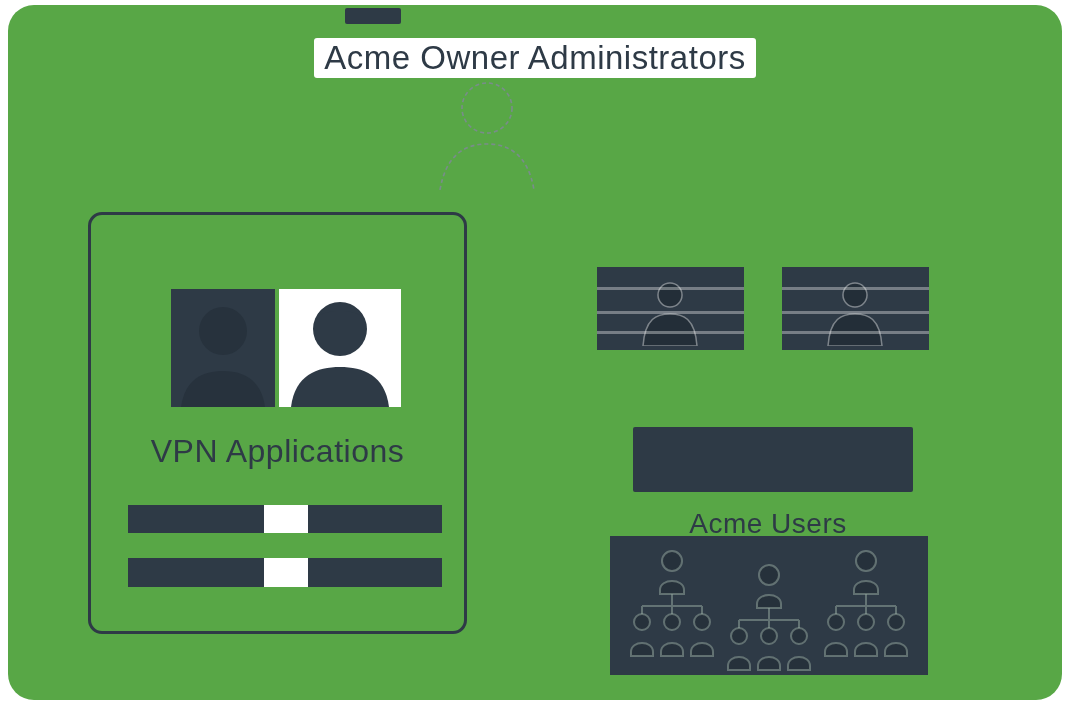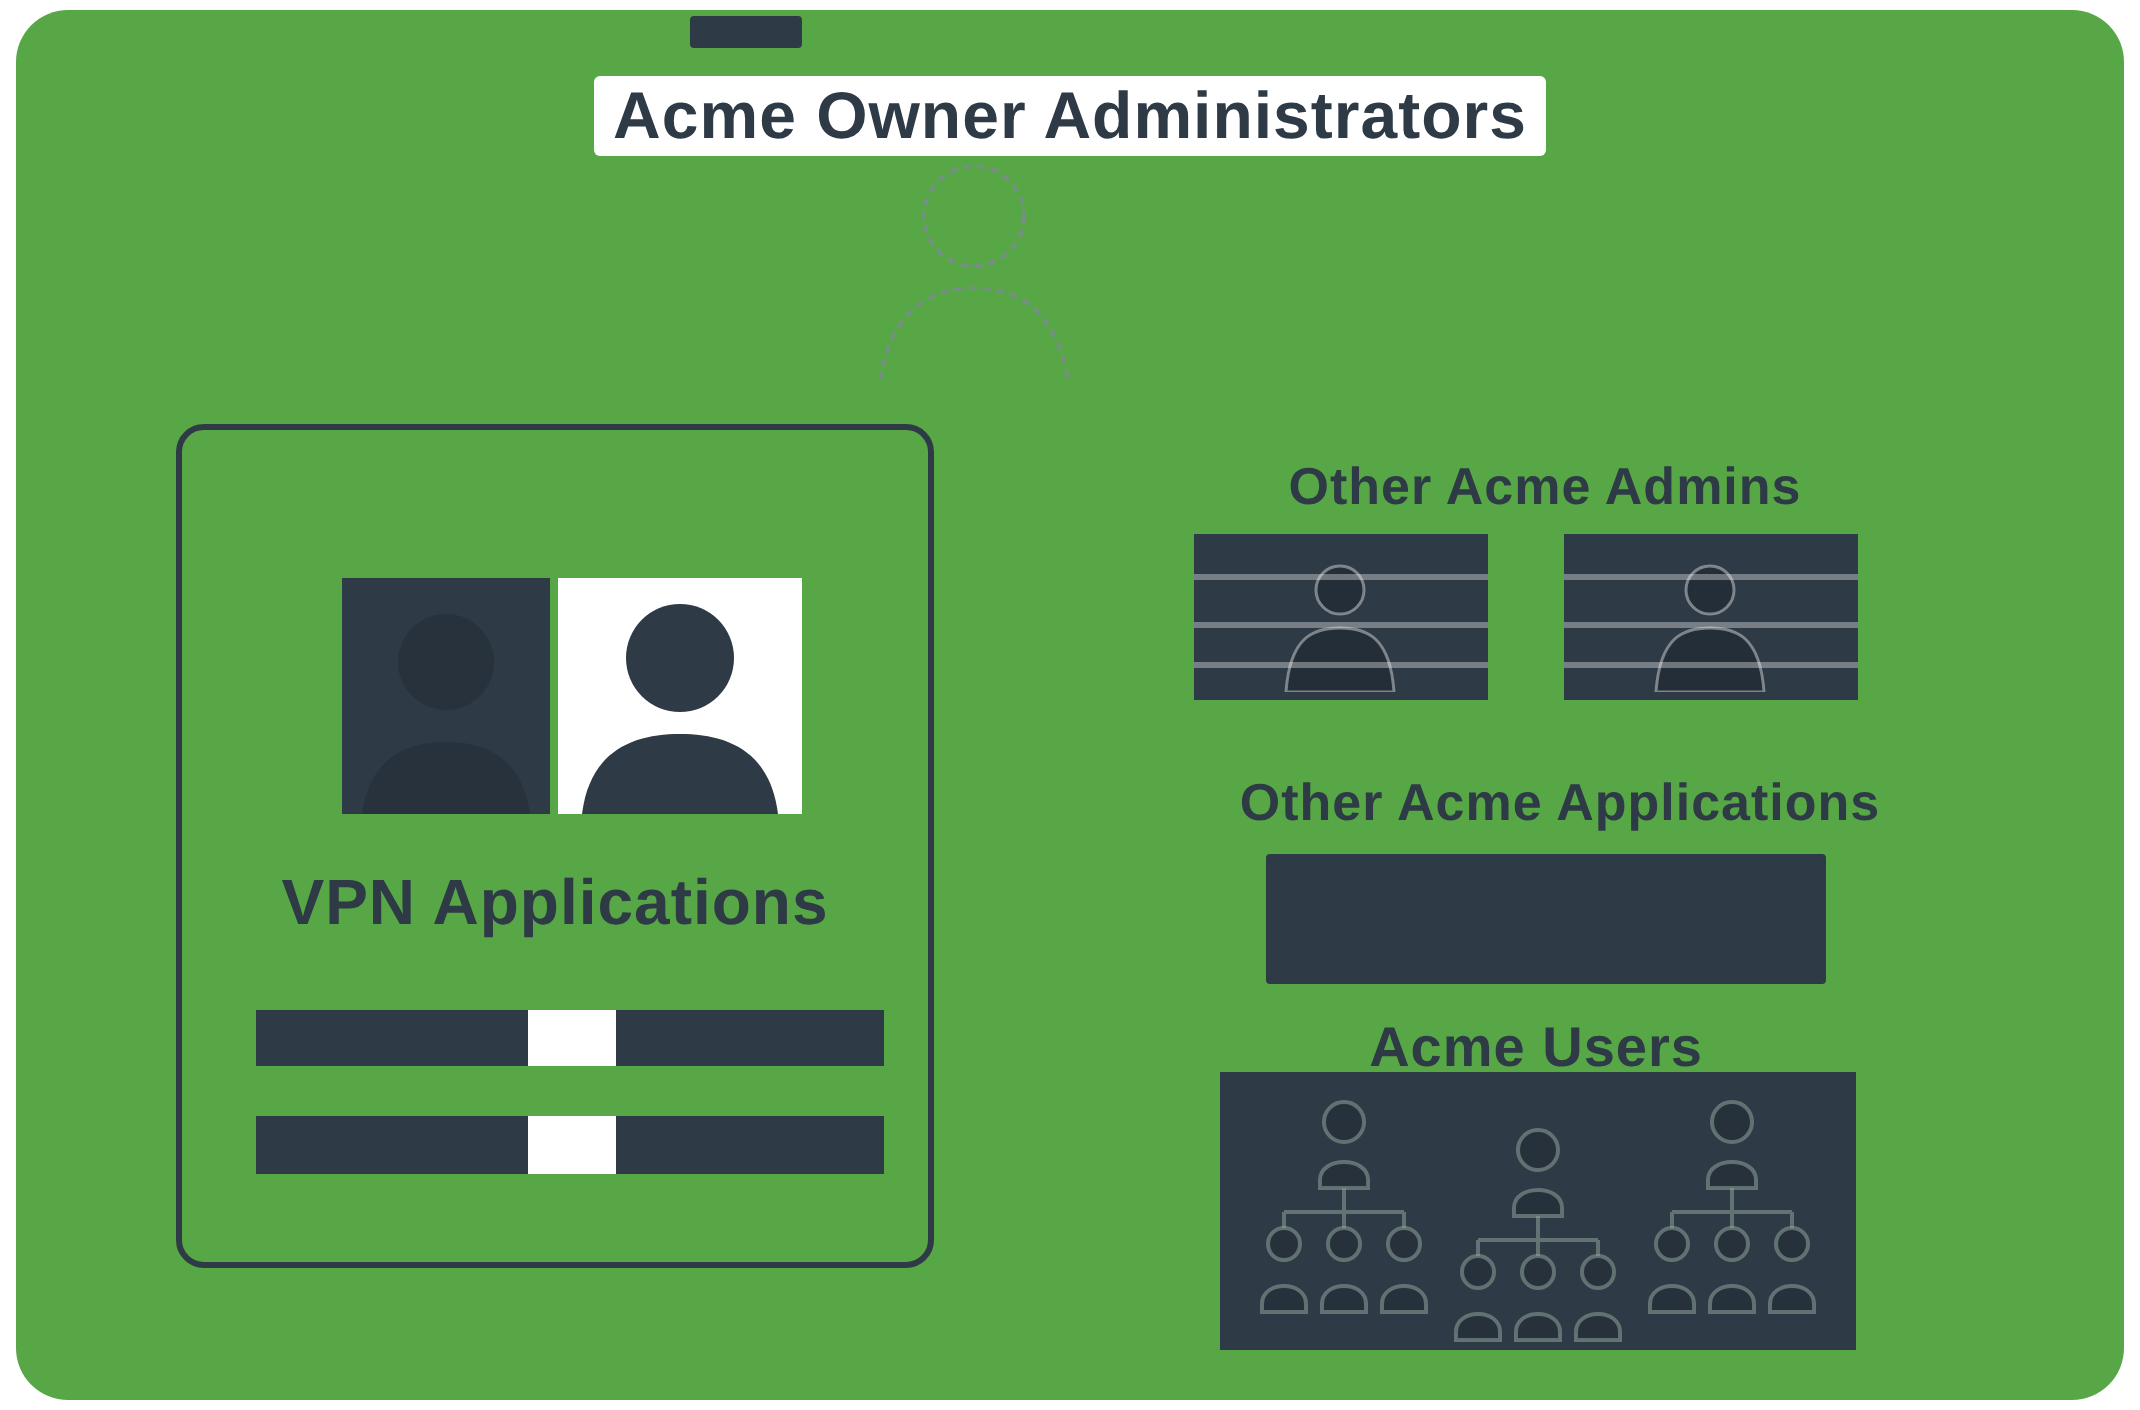--- a/index.html
+++ b/index.html
@@ -3,21 +3,21 @@
 <meta charset="utf-8">
 <style>
   * { margin:0; padding:0; box-sizing:border-box; }
   html,body { width:1070px; height:705px; background:#ffffff; font-family:"Liberation Sans", sans-serif; }
   .canvas { position:relative; width:1070px; height:705px; background:#ffffff; overflow:hidden; }
 
   .bg { position:absolute; left:8px; top:5px; width:1054px; height:695px; background:#58a746; border-radius:26px; }
 
   .top-mark { position:absolute; left:345px; top:8px; width:56px; height:16px; background:#2e3a46; border-radius:2px; }
 
-  .heading { position:absolute; font-weight:bold; color:#2e3a46; text-align:center; letter-spacing:.5px; }
+  .heading { position:absolute; font-weight:normal; color:#2e3a46; text-align:center; letter-spacing:.5px; }
 
   .title { top:38px; left:0; width:100%; font-size:33px; }
   .title-pill { display:inline-block; background:#ffffff; color:#2e3a46; padding:1px 10px; border-radius:3px; }
 
   .owner-outline { position:absolute; left:420px; top:78px; width:135px; height:112px; }
 
   
   .left-box { position:absolute; left:88px; top:212px; width:379px; height:422px;
               border:3px solid #2e3a46; border-radius:14px; }
   .box-h1 { top:16px; left:0; width:100%; font-size:32px; }
@@ -101,21 +101,20 @@
       <div class="seg-white"></div>
       <div class="seg-dark-b"></div>
     </div>
     <div class="vpn-bar vpn-bar-2">
       <div class="seg-dark-a"></div>
       <div class="seg-white"></div>
       <div class="seg-dark-b"></div>
     </div>
   </div>
 
-  <div class="heading h-admins">Other Acme Admins</div>
 
   <div class="admin-tile tile-1">
     <svg viewBox="0 0 70 70">
       <g fill="#232e38" stroke="rgba(255,255,255,0.4)" stroke-width="1.5">
         <circle cx="35" cy="19" r="12"></circle>
         <path d="M8,70 C10,42 22,38 35,38 C48,38 60,42 62,70 Z"></path>
       </g>
     </svg>
     <div class="scan-line l1"></div>
     <div class="scan-line l2"></div>
@@ -127,21 +126,20 @@
       <g fill="#232e38" stroke="rgba(255,255,255,0.4)" stroke-width="1.5">
         <circle cx="35" cy="19" r="12"></circle>
         <path d="M8,70 C10,42 22,38 35,38 C48,38 60,42 62,70 Z"></path>
       </g>
     </svg>
     <div class="scan-line l1"></div>
     <div class="scan-line l2"></div>
     <div class="scan-line l3"></div>
   </div>
 
-  <div class="heading h-apps">Other Acme Applications</div>
   <div class="app-block"></div>
 
   <div class="heading h-users">Acme Users</div>
 
   <div class="users-block">
     <svg class="net-icon n1" viewBox="0 0 92 112">
       <g fill="#26313b" stroke="#8fa39a" stroke-opacity="0.55" stroke-width="2">
         <circle cx="46" cy="13" r="10"></circle>
         <path d="M34,42 C34,30 58,30 58,42 L58,46 L34,46 Z"></path>
         <path fill="none" d="M46,46 V58 M16,58 H76 M16,58 V66 M46,58 V66 M76,58 V66"></path>

